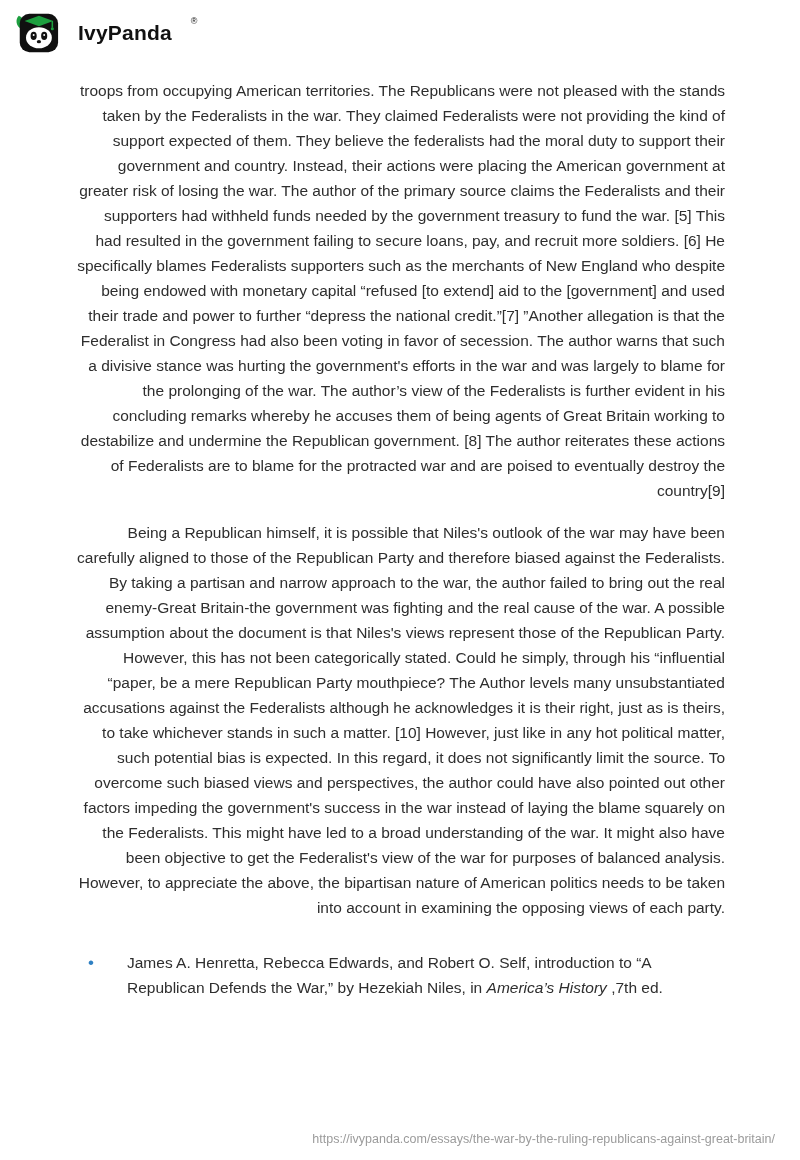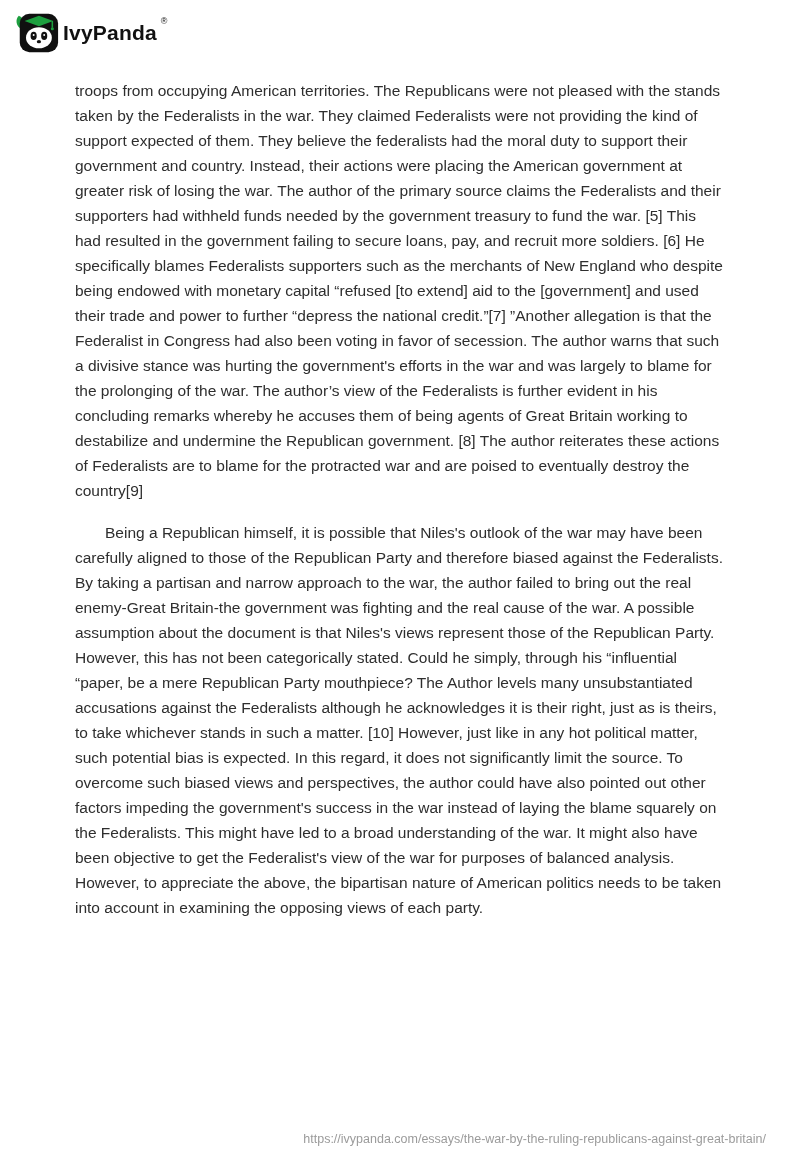--- a/index.html
+++ b/index.html
@@ -21,21 +21,21 @@
   .header {
     display: flex;
     align-items: center;
     justify-content: space-between;
     padding: 9px 35px 9px 14px;
     height: 48px;
   }
   .logo {
     display: flex;
     align-items: center;
-    gap: 3px;
+    gap: 18px;
     cursor: pointer;
   }
   .logo-icon svg { display: block; }
   .logo-text {
     font-size: 21px;
     font-weight: 700;
     color: #111111;
     letter-spacing: 0.2px;
   }
   .logo-reg {
@@ -55,20 +55,21 @@
   
   .content {
     padding: 12px 75px 0 75px;
     color: #2e2e2e;
   }
   .para {
     margin: 0 0 17px 0;
     font-size: 15.5px;
     line-height: 25px;
     color: #2e2e2e;
+    text-align: right;
   }
   .para.indent { text-indent: 30px; }
 
   .footnotes-heading {
     margin: 40px 0 0 0;
     font-size: 27px;
     font-weight: 700;
     color: #141414;
   }
 
@@ -91,21 +92,21 @@
     top: 0;
     color: #2f80c3; 
     font-size: 17px;
     line-height: 25px;
   }
   .footnote-item em { font-style: italic; }
 
   
   .footer-url {
     position: absolute;
-    right: 34px;
+    right: 25px;
     bottom: 14px;
     font-size: 12.5px;
     color: #9b9b9b;
     cursor: pointer;
   }
 </style>
 </head>
 <body>
 
 <div class="page">
@@ -136,17 +137,22 @@
       <span class="logo-text">IvyPanda</span>
       <span class="logo-reg">®</span>
     </div>
   </header>
 
   <main class="content">
     <p class="para">troops from occupying American territories. The Republicans were not pleased with the stands taken by the Federalists in the war. They claimed Federalists were not providing the kind of support expected of them. They believe the federalists had the moral duty to support their government and country. Instead, their actions were placing the American government at greater risk of losing the war. The author of the primary source claims the Federalists and their supporters had withheld funds needed by the government treasury to fund the war. [5] This had resulted in the government failing to secure loans, pay, and recruit more soldiers. [6] He specifically blames Federalists supporters such as the merchants of New England who despite being endowed with monetary capital “refused [to extend] aid to the [government] and used their trade and power to further “depress the national credit.”[7] ”Another allegation is that the Federalist in Congress had also been voting in favor of secession. The author warns that such a divisive stance was hurting the government's efforts in the war and was largely to blame for the prolonging of the war. The author’s view of the Federalists is further evident in his concluding remarks whereby he accuses them of being agents of Great Britain working to destabilize and undermine the Republican government. [8] The author reiterates these actions of Federalists are to blame for the protracted war and are poised to eventually destroy the country[9]</p>
     <p class="para indent">Being a Republican himself, it is possible that Niles's outlook of the war may have been carefully aligned to those of the Republican Party and therefore biased against the Federalists. By taking a partisan and narrow approach to the war, the author failed to bring out the real enemy-Great Britain-the government was fighting and the real cause of the war. A possible assumption about the document is that Niles's views represent those of the Republican Party. However, this has not been categorically stated. Could he simply, through his “influential “paper, be a mere Republican Party mouthpiece? The Author levels many unsubstantiated accusations against the Federalists although he acknowledges it is their right, just as is theirs, to take whichever stands in such a matter. [10] However, just like in any hot political matter, such potential bias is expected. In this regard, it does not significantly limit the source. To overcome such biased views and perspectives, the author could have also pointed out other factors impeding the government's success in the war instead of laying the blame squarely on the Federalists. This might have led to a broad understanding of the war. It might also have been objective to get the Federalist's view of the war for purposes of balanced analysis. However, to appreciate the above, the bipartisan nature of American politics needs to be taken into account in examining the opposing views of each party.</p>
 
 
+    <ul class="footnotes-list">
+      <li class="footnote-item">
+        <span>James A. Henretta, Rebecca Edwards, and Robert O. Self, introduction to “A Republican Defends the War,” by Hezekiah Niles, in </span><em>America’s History</em><span> ,7th ed.</span>
+      </li>
+    </ul>
   </main>
 
   <div class="footer-url">https://ivypanda.com/essays/the-war-by-the-ruling-republicans-against-great-britain/</div>
 
 </div>
 
 </body></html>

